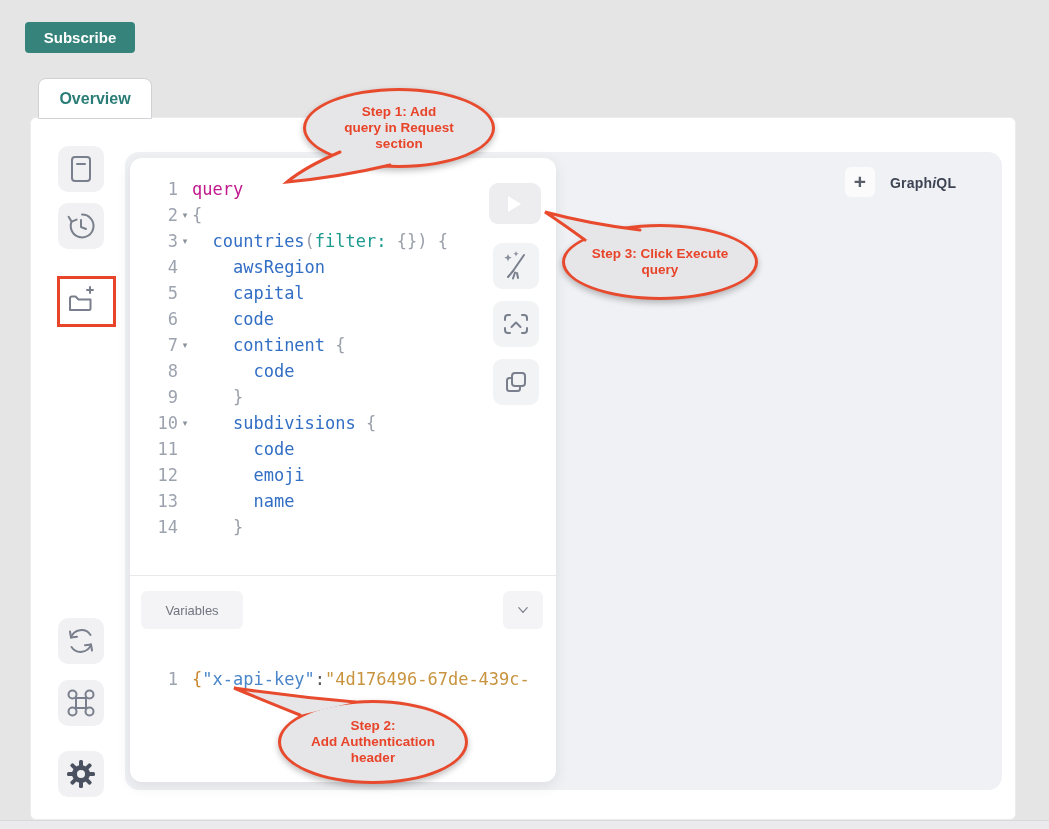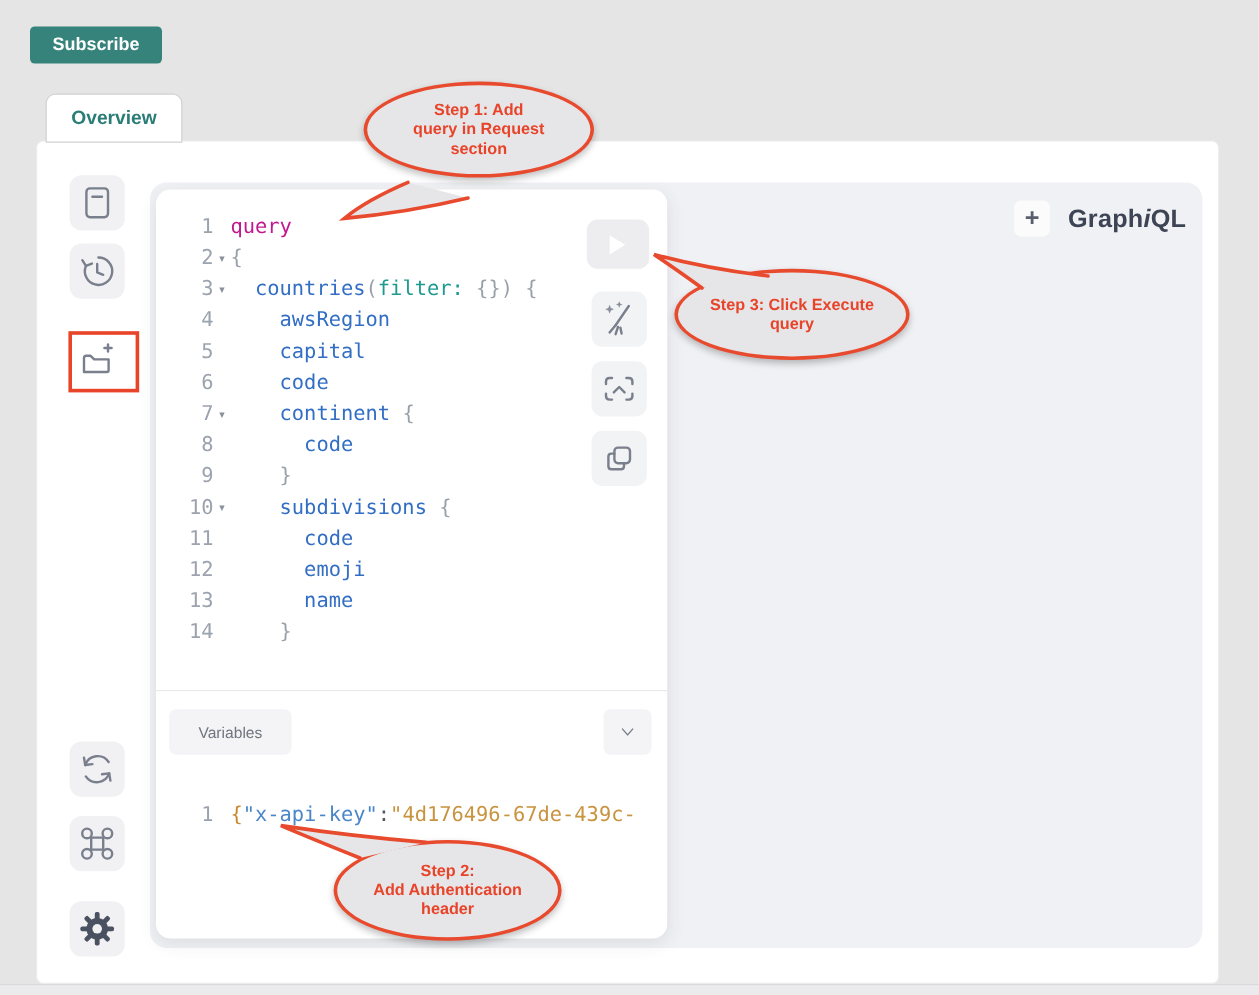--- a/index.html
+++ b/index.html
@@ -28,21 +28,21 @@
     display:flex;align-items:center;justify-content:center;cursor:pointer;z-index:2;}
   .side-btn.nobg{background:transparent;}
   .icon-stroke{stroke:#797f8c;fill:none;stroke-width:2;stroke-linecap:round;stroke-linejoin:round;}
 
   .red-box{left:57px;top:276px;width:59px;height:51px;border:3px solid #E8442A;z-index:4;box-sizing:border-box;}
 
   
   .session{left:125px;top:152px;width:877px;height:638px;background:#f0f1f4;border-radius:14px;z-index:1;}
   .add-tab{left:845px;top:167px;width:30px;height:30px;background:#fbfbfc;border-radius:6px;z-index:2;
     display:flex;align-items:center;justify-content:center;color:#595f6b;font-size:21px;font-weight:600;cursor:pointer;}
-  .logo{left:890px;top:170px;width:100px;height:26px;z-index:2;color:#3D4454;font-size:21px;font-weight:700;
+  .logo{left:890px;top:170px;width:100px;height:26px;z-index:2;color:#3D4454;font-size:14px;font-weight:700;
     display:flex;align-items:center;justify-content:flex-start;letter-spacing:0.2px;}
   .logo .it{font-style:italic;}
 
   
   .editor{left:130px;top:158px;width:426px;height:624px;background:#ffffff;border-radius:12px;
     box-shadow:0 4px 14px rgba(60,60,80,0.10);z-index:2;overflow:hidden;}
   .query-lines{position:absolute;left:0;top:18px;width:426px;}
   .code-row{display:flex;height:26px;line-height:26px;font-family:"DejaVu Sans Mono",monospace;font-size:17px;white-space:pre;}
   .gutter-num{width:48px;text-align:right;color:#9ca3af;flex:none;}
   .fold-arrow{width:14px;text-align:center;color:#8b919c;font-size:9px;flex:none;font-family:"Liberation Sans",sans-serif;}
@@ -63,21 +63,21 @@
     display:flex;align-items:center;justify-content:center;cursor:pointer;}
   .tool-btn{position:absolute;left:363px;width:46px;height:46px;background:#f2f3f5;border-radius:9px;
     display:flex;align-items:center;justify-content:center;cursor:pointer;}
   .tool-btn.prettify{top:85px;} .tool-btn.merge{top:143px;} .tool-btn.copy{top:201px;}
 
   
   .bubble{border:3px solid #E84A2E;border-radius:50%;background:#e6e6e8;box-sizing:border-box;
     display:flex;align-items:center;justify-content:center;text-align:center;z-index:6;
     color:#E8442A;font-size:13.5px;font-weight:700;line-height:16px;white-space:pre-line;
     box-shadow:0 3px 6px rgba(0,0,0,0.25);}
-  .bubble.s1{left:303px;top:68px;width:192px;height:80px;}
+  .bubble.s1{left:303px;top:88px;width:192px;height:80px;}
   .bubble.s3{left:562px;top:224px;width:196px;height:76px;}
   .bubble.s2{left:278px;top:700px;width:190px;height:84px;}
   .tail{z-index:7;overflow:visible;}
 </style>
 </head>
 <body>
 
 <div id="app">
 
   <div class="abs bottom-strip"></div>

